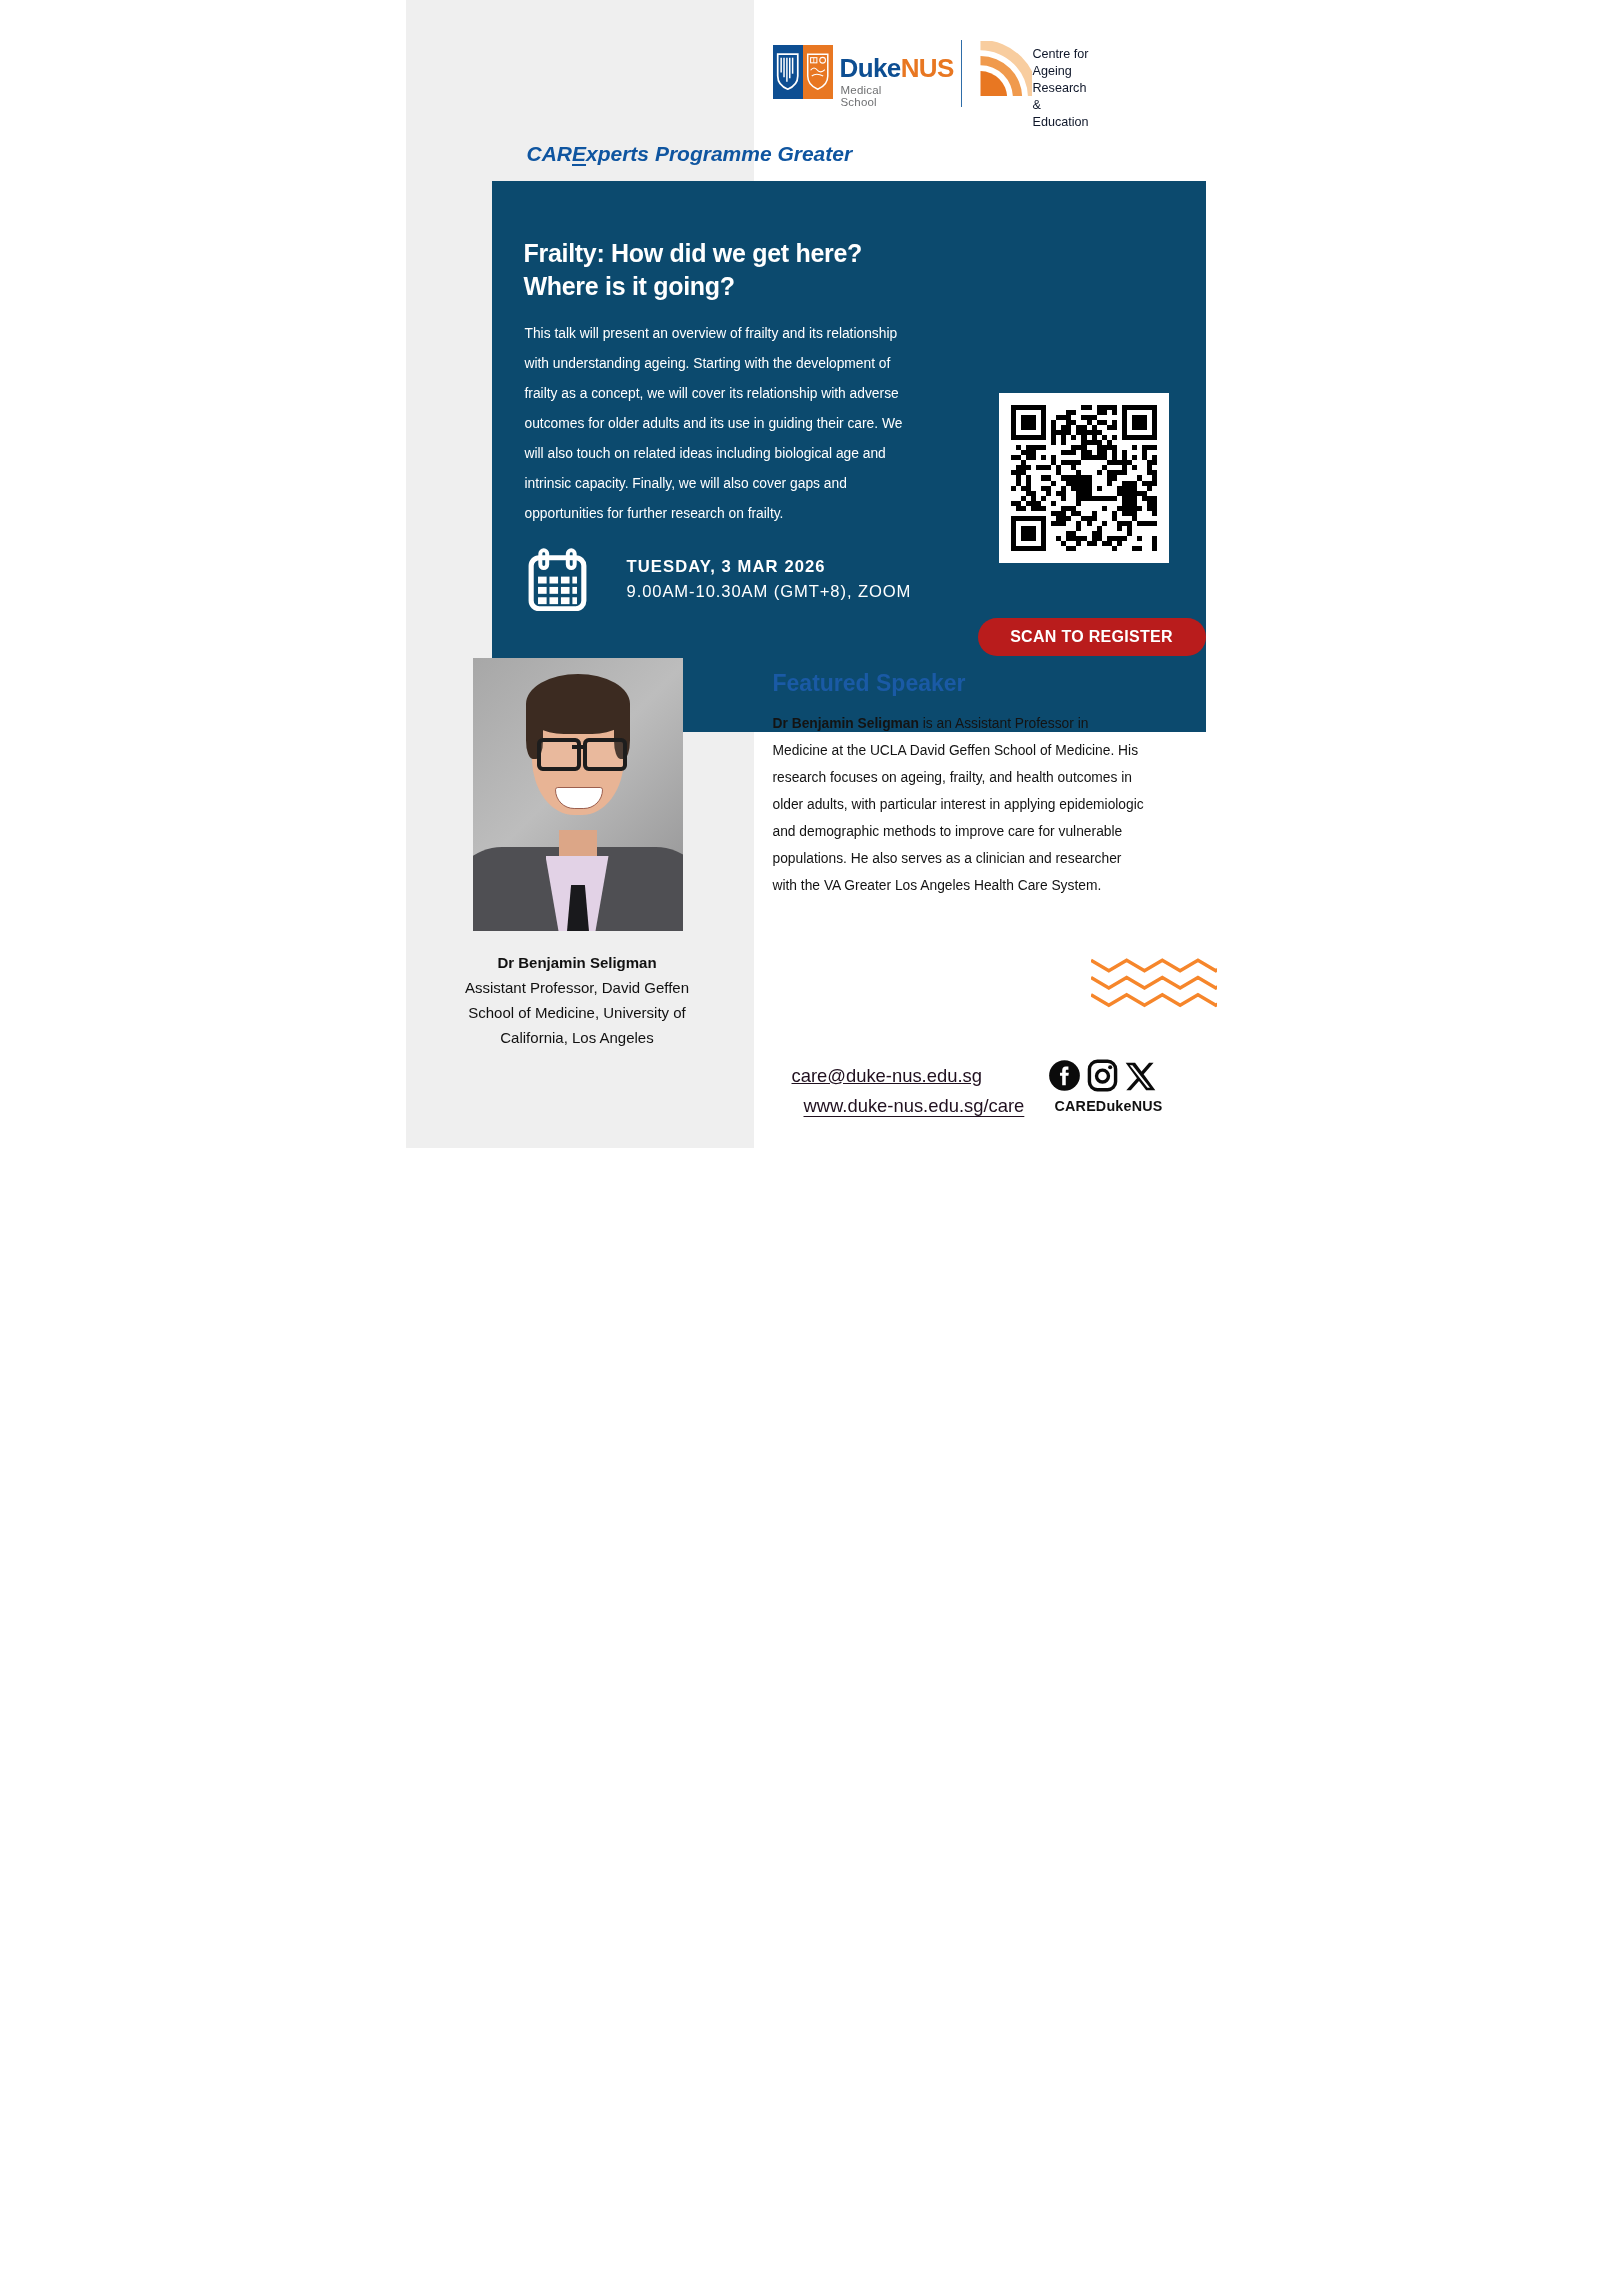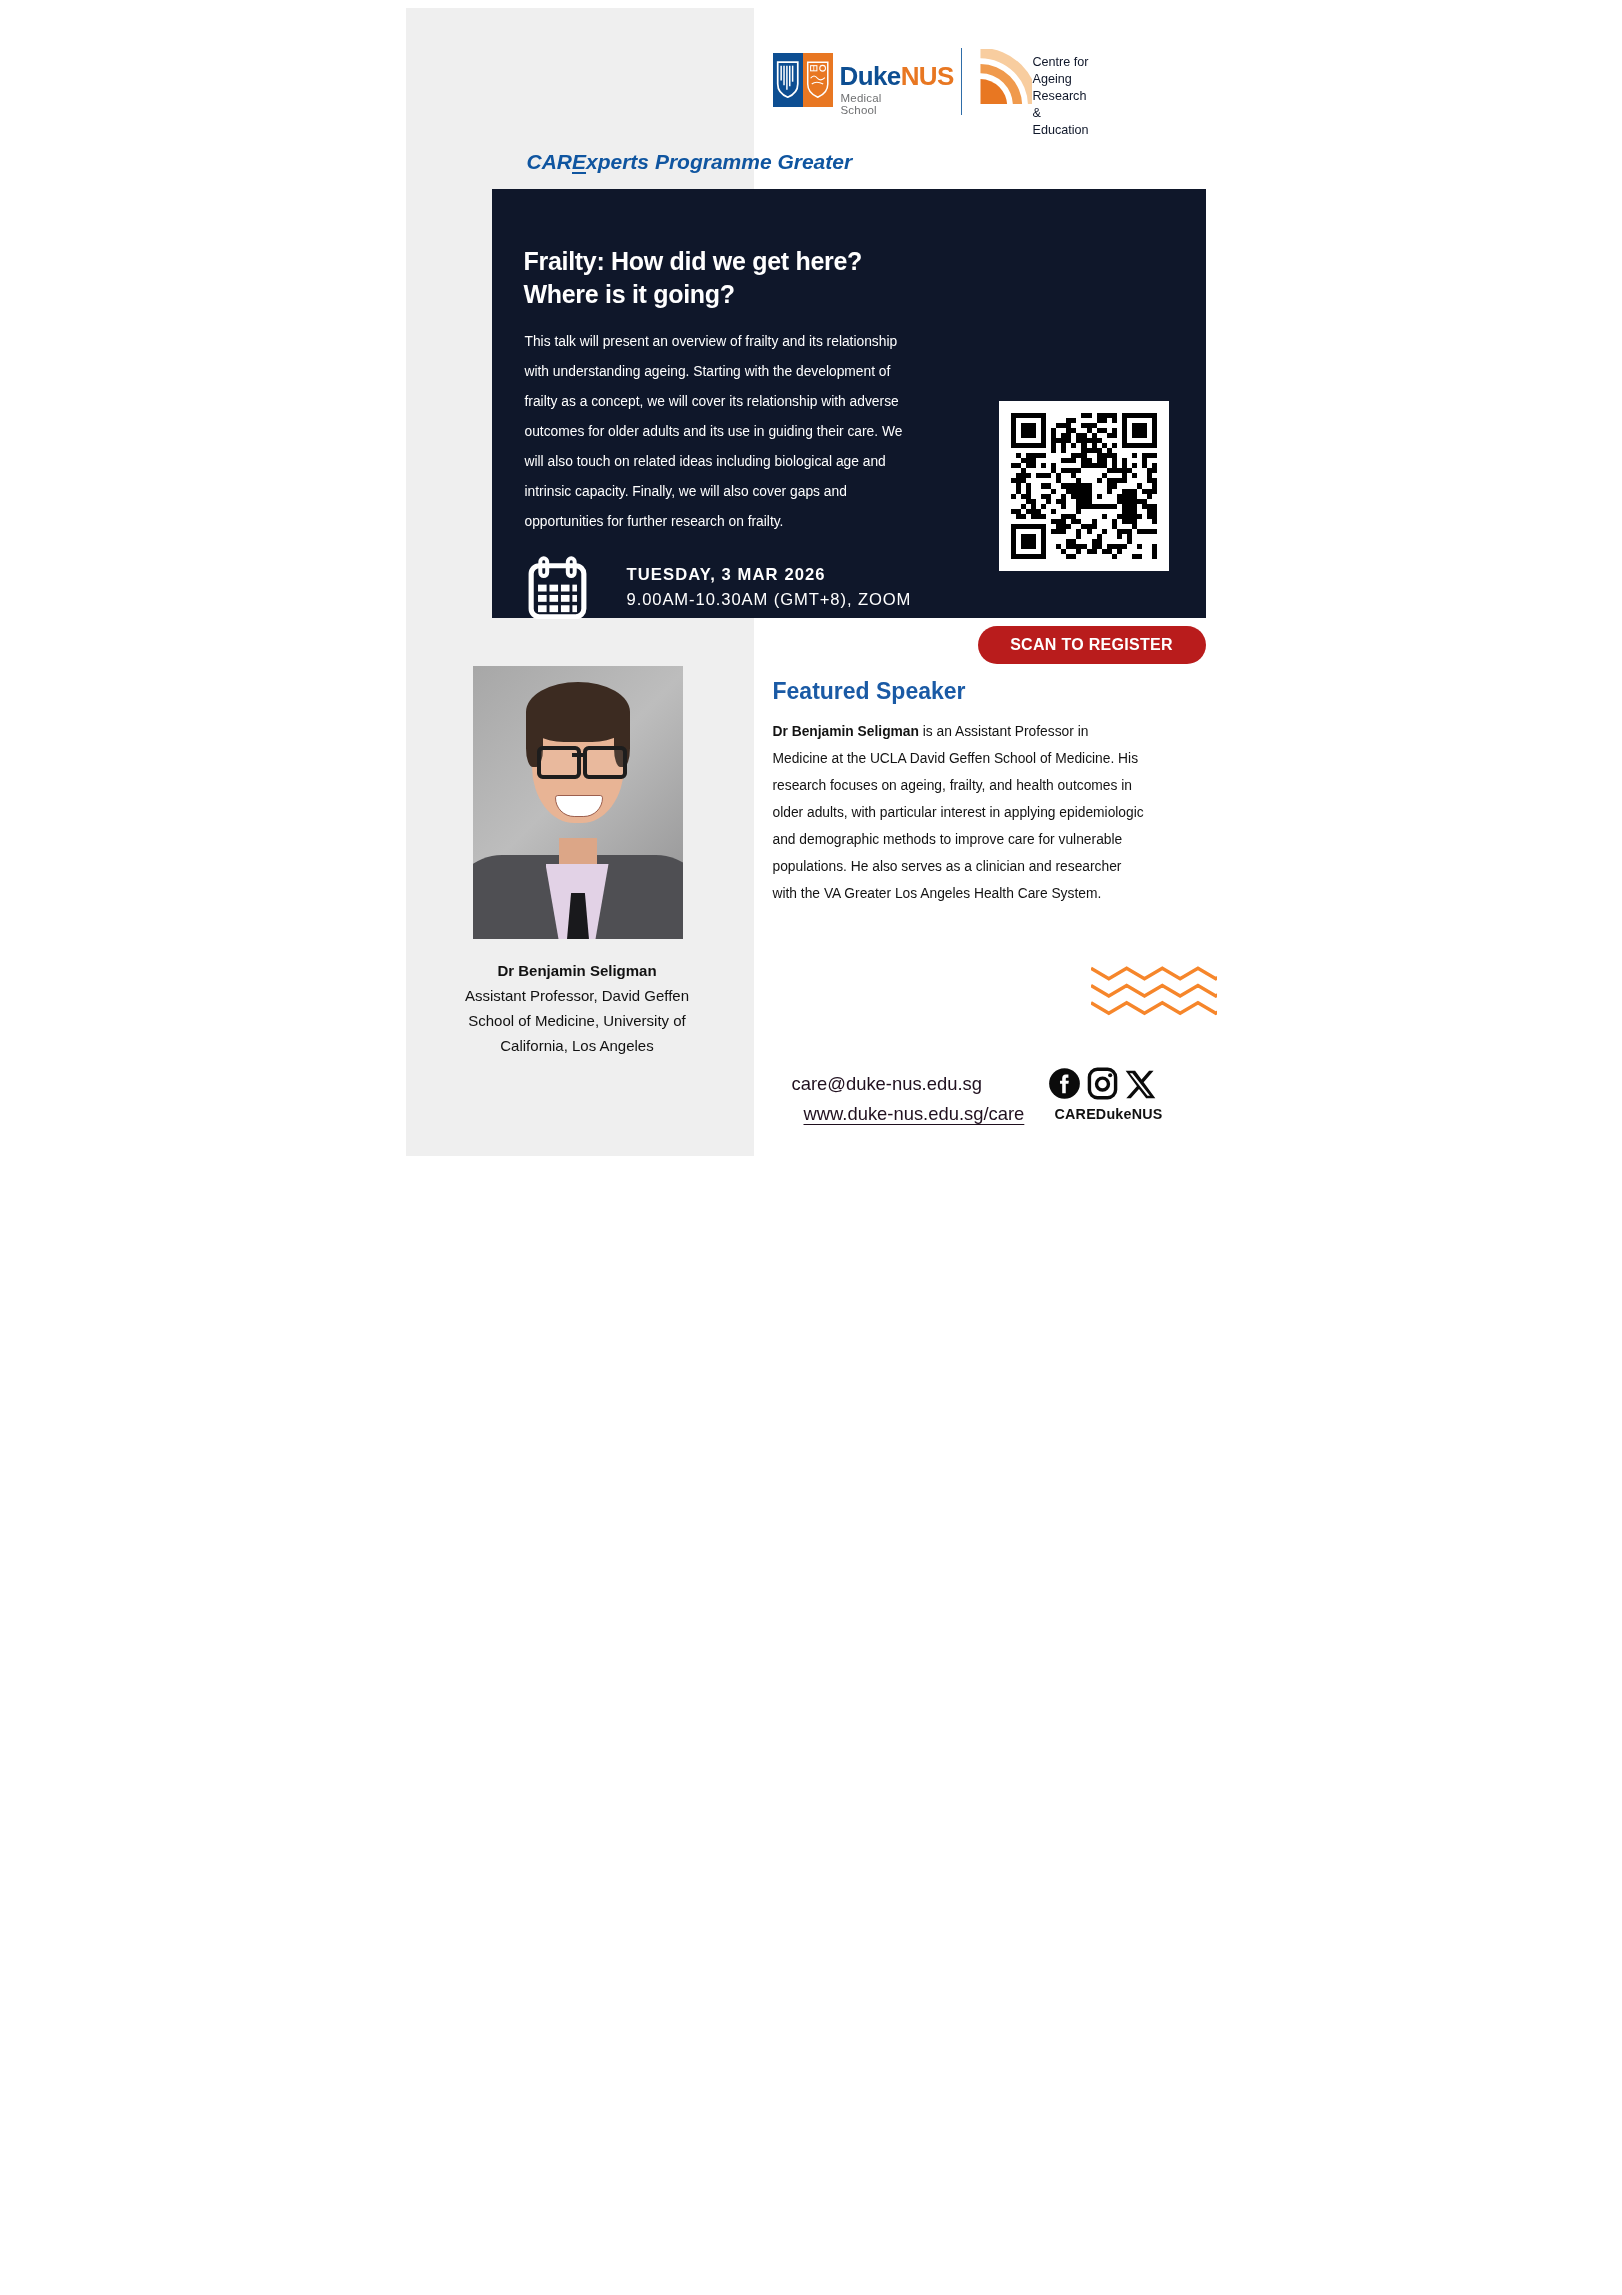--- a/index.html
+++ b/index.html
@@ -1,38 +1,38 @@
 <!DOCTYPE html>
 <html style="font-size:9.2px"><head>
 <meta charset="utf-8">
 <style>
   html,body{margin:0;padding:0;background:#ffffff;}
-  .page{position:relative;width:811px;height:1148px;margin:8px auto;background:#ffffff;
-        font-family:"Liberation Sans",sans-serif;overflow:hidden;}
+  .page{position:relative;width:811px;height:1148px;margin:0 auto;background:#ffffff;
+        font-family:"Liberation Sans",sans-serif;overflow:hidden;text-decoration:underline;}
   .gray-col{position:absolute;left:0;top:0;width:348px;height:1148px;background:#efefef;}
 
   
   .logo-row{position:absolute;left:367px;top:40px;height:72px;}
   .duke-box-blue{position:absolute;left:0;top:4.6px;width:30px;height:54px;background:#0D4E92;}
   .duke-box-orange{position:absolute;left:30px;top:4.6px;width:30px;height:54px;background:#E87722;}
   .duke-box-blue svg,.duke-box-orange svg{position:absolute;left:3.4px;top:8px;}
   .duke-word{position:absolute;left:67px;top:12.6px;font-size:26px;font-weight:bold;letter-spacing:-0.6px;}
   .duke-word .d{color:#0D4E92;} .duke-word .n{color:#E87722;}
   .duke-sub{position:absolute;left:68px;top:44px;font-size:11.5px;color:#6F7072;letter-spacing:0.2px;}
   .logo-divider{position:absolute;left:188px;top:0;width:1.7px;height:67px;background:#2E6DA8;}
   .care-mark{position:absolute;left:204px;top:1.1px;width:55px;height:55px;}
   .care-text{position:absolute;left:260px;top:5.7px;color:#0f172a;font-size:12.6px;line-height:17px;font-weight:500;}
 
   
   .prog-title{position:absolute;left:121px;top:142px;font-style:italic;font-weight:bold;
               color:#0F55A0;font-size:21px;letter-spacing:0;}
   .prog-title .uline{text-decoration:underline;text-underline-offset:3.4px;}
 
   
-  .hero{position:absolute;left:86px;top:181px;width:714px;height:429px;background:#0f172a;}
+  .hero{position:absolute;left:86px;top:181px;width:714px;height:551px;background:#0c4a6e;}
   .hero-title{position:absolute;left:32px;top:56px;color:#ffffff;font-weight:bold;
               font-size:25px;line-height:33px;letter-spacing:-0.3px;}
   .hero-desc{position:absolute;left:33px;top:138px;width:396px;color:#ffffff;
              font-size:13.8px;line-height:30px;font-weight:400;}
   .cal-icon{position:absolute;left:36px;top:367px;width:59px;height:63px;}
   .hero-when{position:absolute;left:135px;top:376px;color:#ffffff;}
   .hero-date{font-size:16.6px;font-weight:bold;letter-spacing:1.1px;}
   .hero-time{font-size:16.6px;letter-spacing:0.9px;margin-top:4.6px;}
   .qr-box{position:absolute;left:507px;top:212px;width:170px;height:170px;background:#ffffff;}
   .qr-box svg{position:absolute;left:12px;top:12px;width:146px;height:146px;shape-rendering:crispEdges;}

